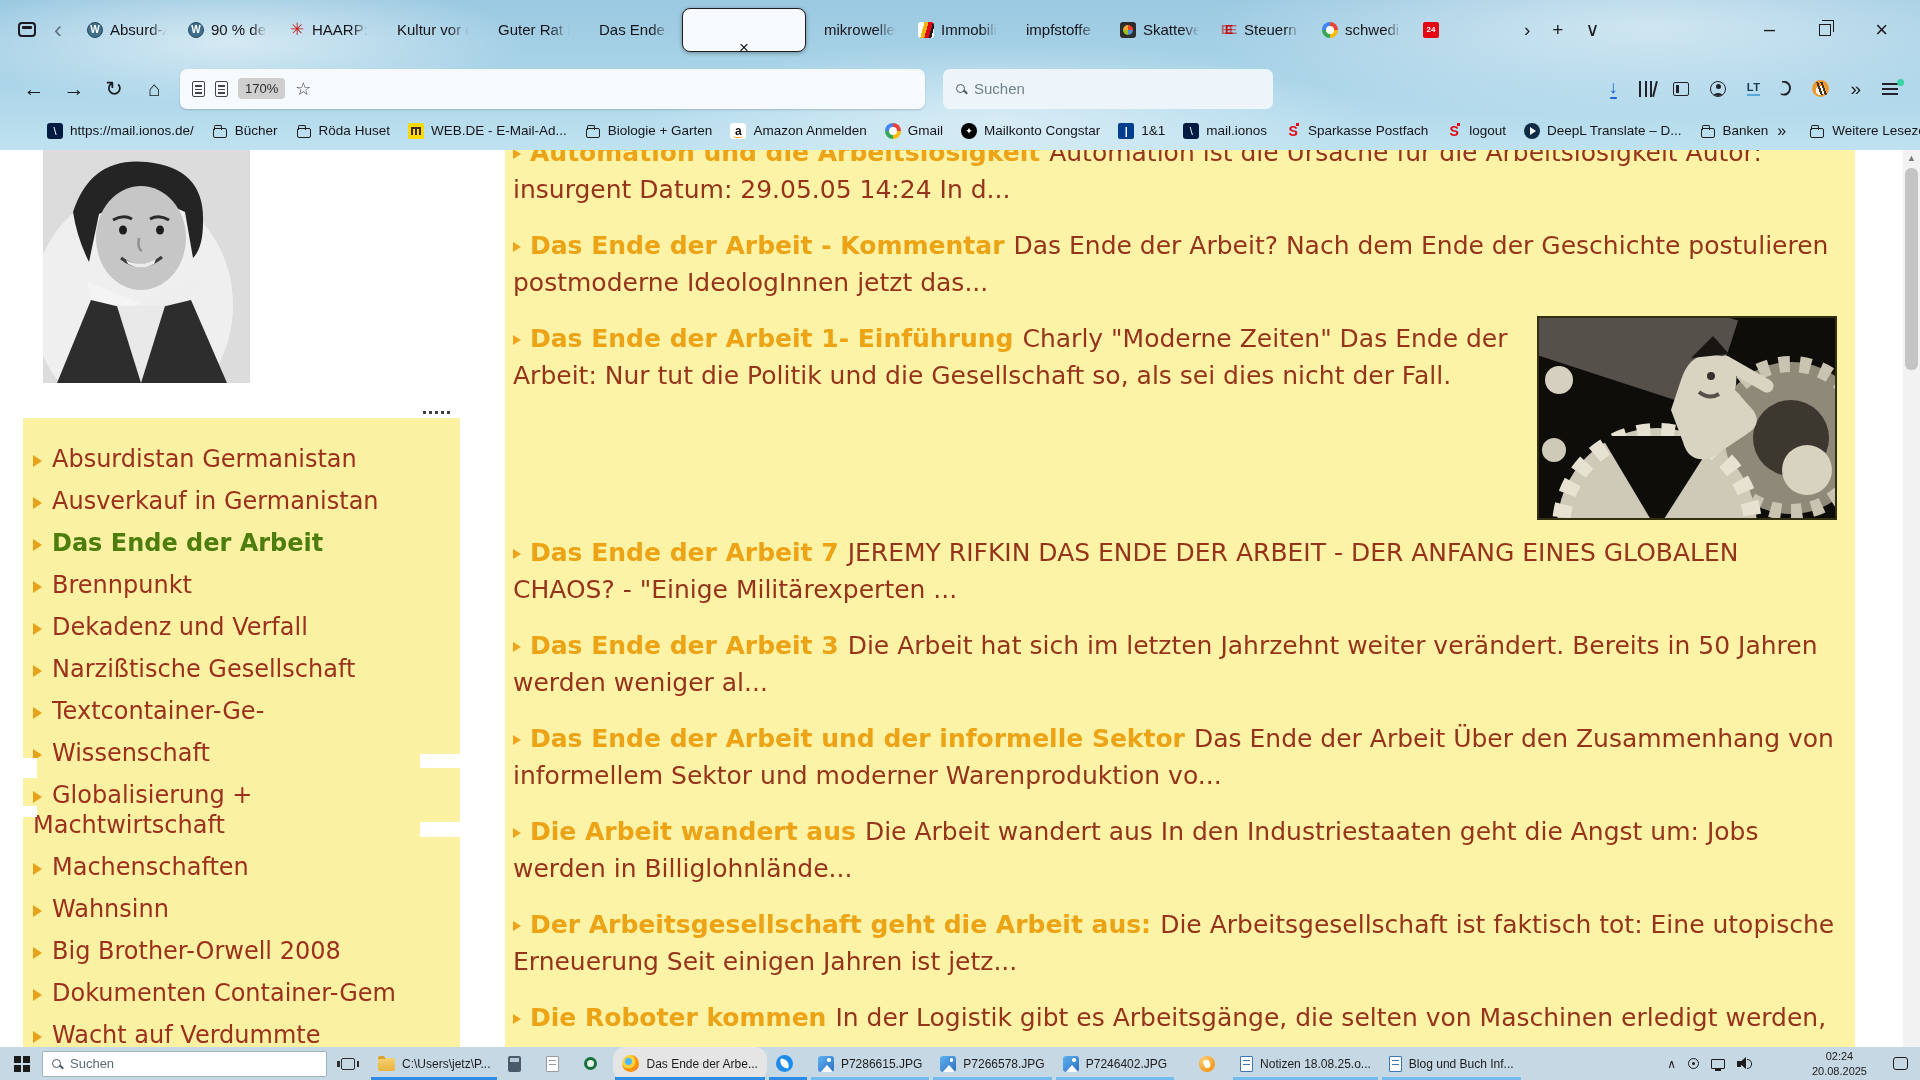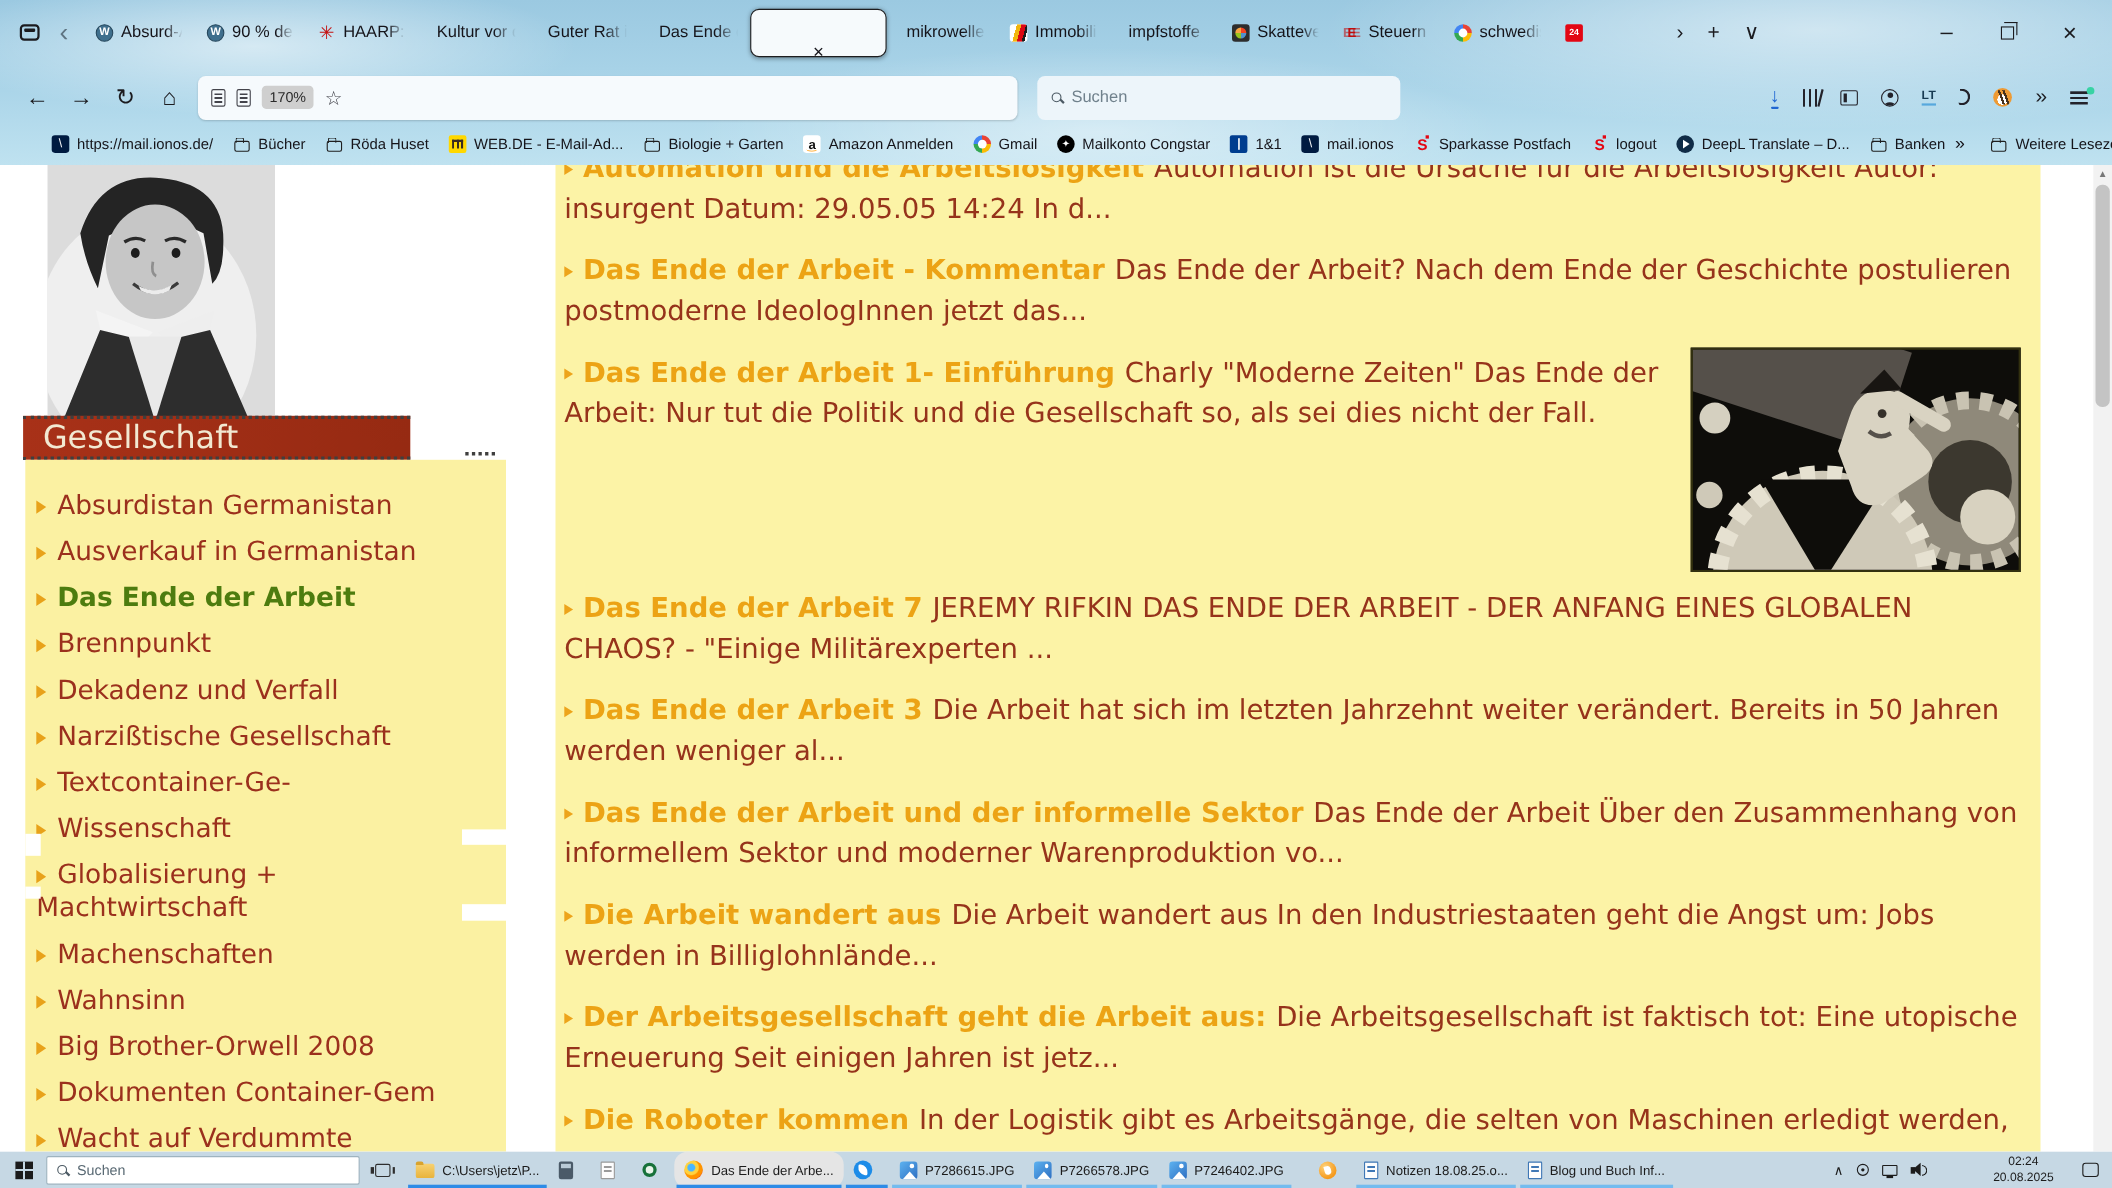--- a/index.html
+++ b/index.html
@@ -426,21 +426,20 @@
       <path d="M96 88 Q94 99 99 101" stroke="#8f8f8f" stroke-width="2.5" fill="none"></path>
       <path d="M78 108 Q98 124 119 107" stroke="#3a3a3a" stroke-width="3" fill="none"></path>
       <path d="M83 110 Q98 118 113 109 L111 114 Q98 121 85 114 Z" fill="#ececec"></path>
       <path d="M44 132 L96 152 L58 190 Z" fill="#f4f4f4"></path>
       <path d="M152 132 L100 152 L138 190 Z" fill="#eeeeee"></path>
       <path d="M14 233 L48 150 L98 162 L148 150 L184 233 Z" fill="#2d2d2d"></path>
       <path d="M74 156 L98 233 L122 156 Z" fill="#e9e9e9"></path>
     </svg>
   </div>
 
-  <div class="sb-header">Gesellschaft</div>
   <div class="hdr-stub"></div>
 
   <div class="sb-menu">
 
       <div class="sb-item"><span class="tri"></span><span>Absurdistan Germanistan</span></div>
 
       <div class="sb-item"><span class="tri"></span><span>Ausverkauf in Germanistan</span></div>
 
       <div class="sb-item bold"><span class="tri"></span><span>Das Ende der Arbeit</span></div>
 

